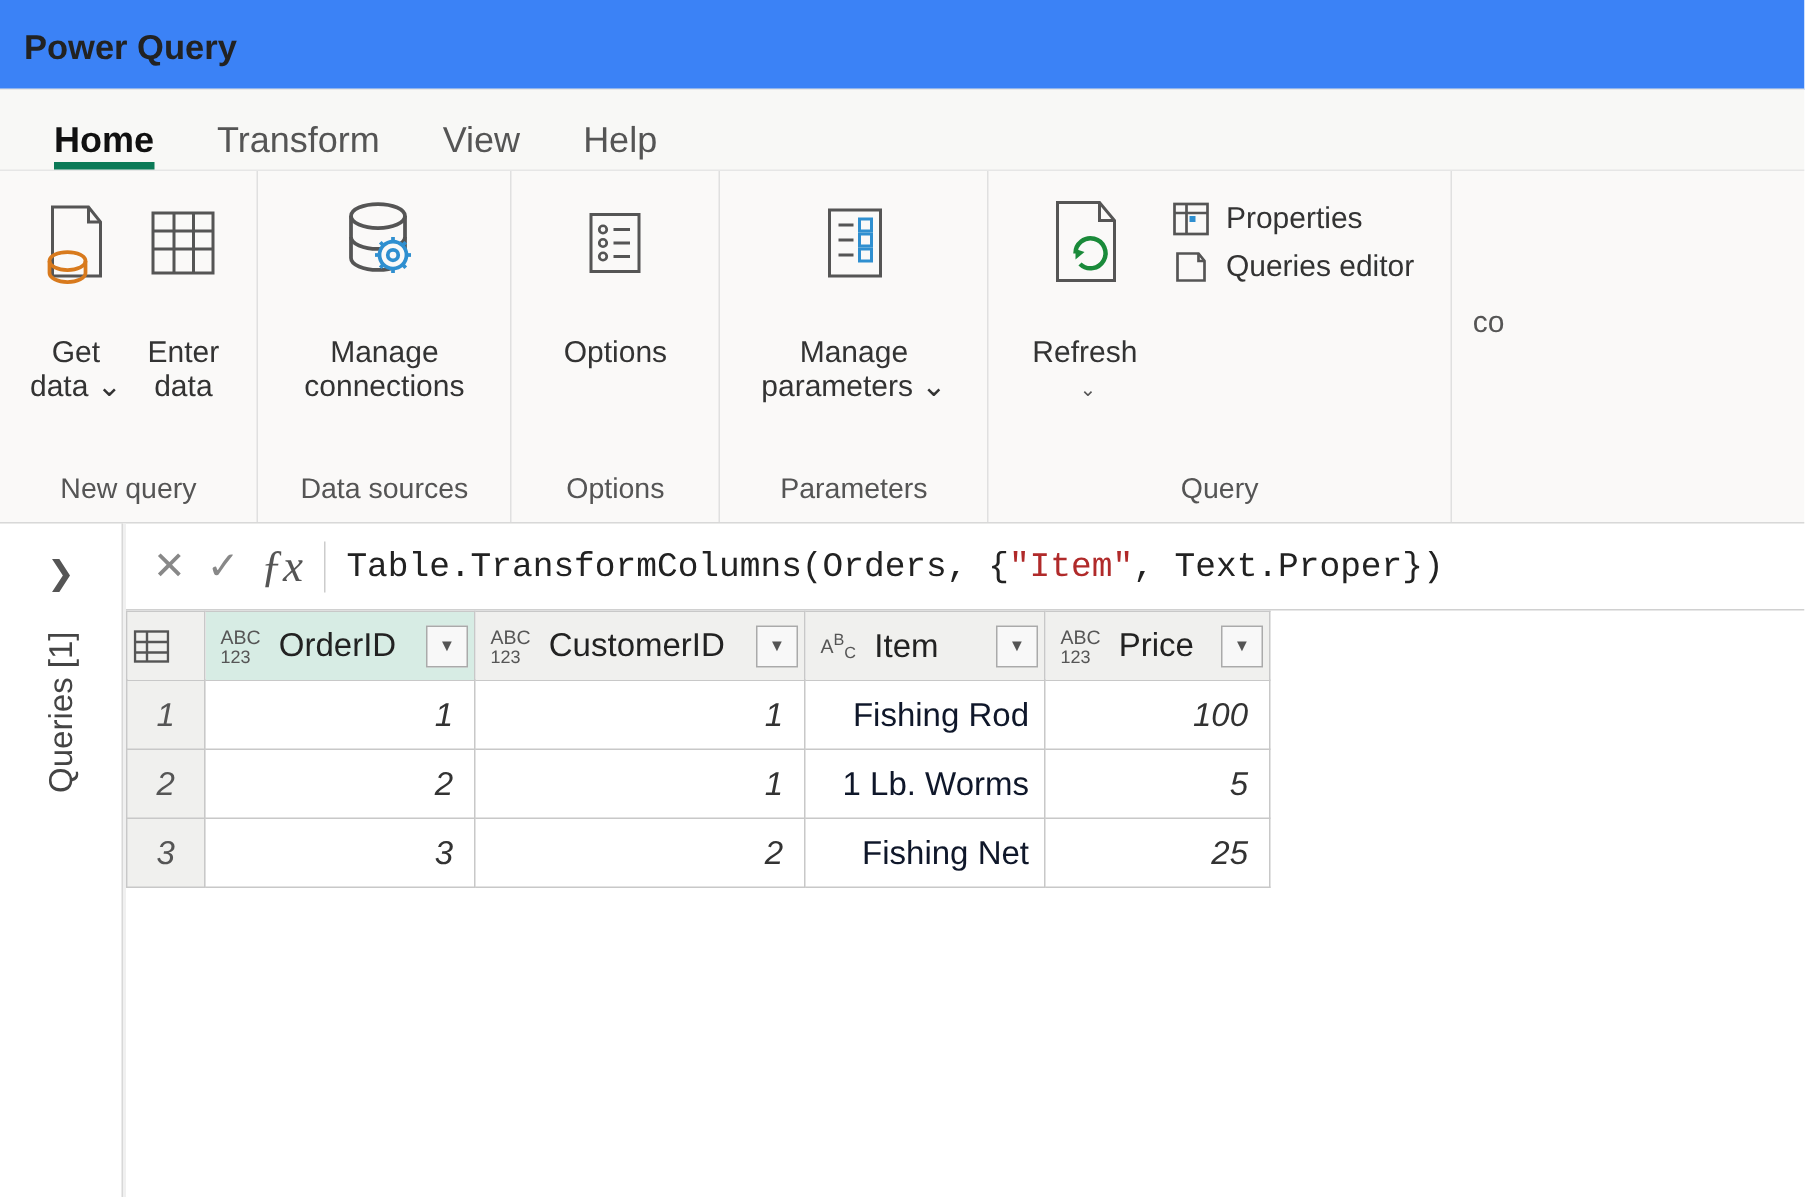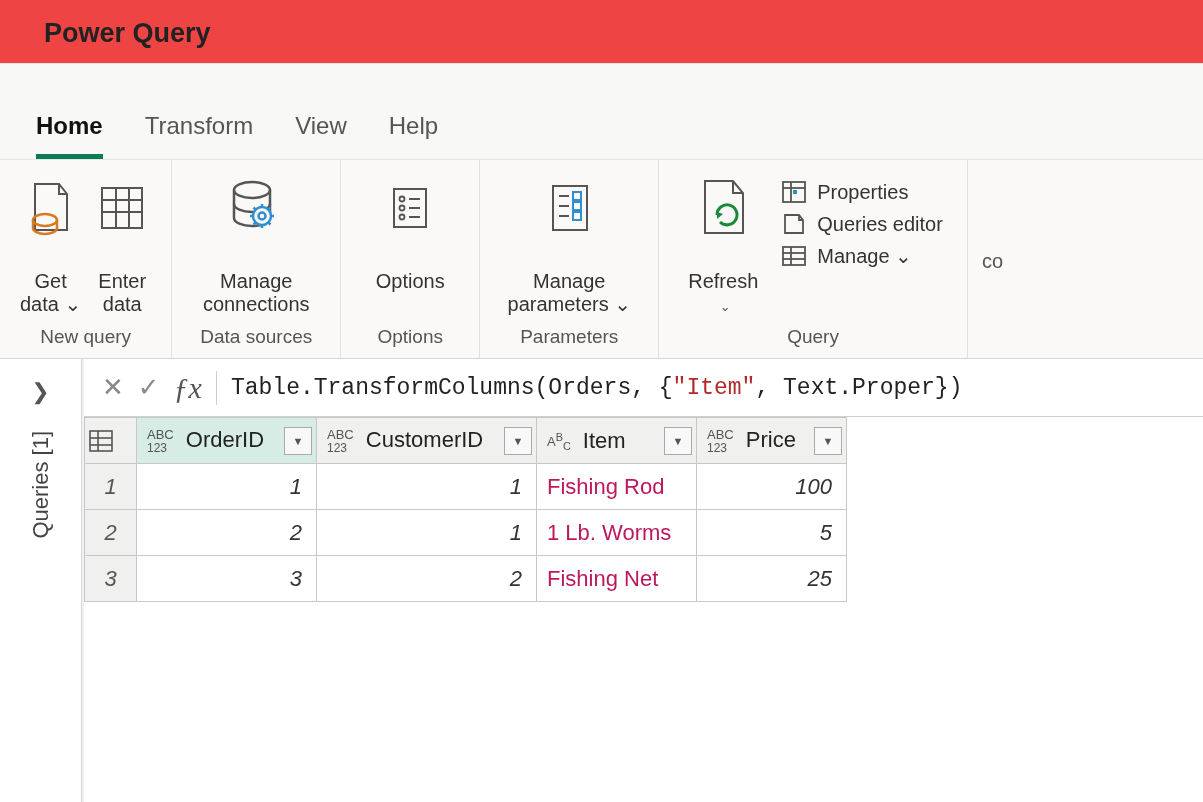--- a/index.html
+++ b/index.html
@@ -6,39 +6,37 @@
   body {
     font-family: "Segoe UI", Arial, sans-serif;
     font-size: 14px;
     color: #222;
     background: #fff;
     overflow: hidden;
     width: 1203px;
     height: 802px;
   }
   .title-bar {
-    padding: 18px 0 14px 44px;
-    font-size: 27px;
+    padding: 18px 0 14px 16px;
+    font-size: 23px;
     font-weight: 600;
     border-bottom: 1px solid #e6e6e6;
-    background: #ef4444;
+    background: #3b82f6;
   }
   .tab-row {
     display: flex;
     gap: 42px;
     padding: 20px 0 0 36px;
     font-size: 24px;
     color: #555;
     background: #f8f8f6;
     border-bottom: 1px solid #e6e6e6;
   }
   .tab-row .tab {
-    padding-bottom: 14px;
     cursor: pointer;
-    margin-top: 28px;
   }
   .tab-row .tab.active {
     color: #111;
     font-weight: 600;
     border-bottom: 5px solid #0b7a57;
   }
   .ribbon {
     display: flex;
     background: #faf9f8;
     border-bottom: 1px solid #d8d8d8;
@@ -78,20 +76,21 @@
     align-items: center;
     justify-content: center;
   }
   .rbtn .label {
     margin-top: 4px;
   }
   .ribbon-caption {
     font-size: 19px;
     color: #555;
     padding: 6px 0 6px 0;
+    margin-top: 36px;
   }
   .ribbon-side {
     display: flex;
     flex-direction: column;
     justify-content: space-around;
     gap: 4px;
     padding: 8px 6px 0 4px;
   }
   .side-btn {
     display: flex;
@@ -206,21 +205,21 @@
     cursor: pointer;
   }
   table.data td.rownum {
     background: #f0f0ee;
     text-align: center;
     color: #555;
     font-style: italic;
     width: 52px;
   }
   table.data td.num { text-align: right; font-style: italic; color: #333; padding-right: 14px;}
-  table.data td.txt { text-align: left; color: #be185d; margin-left: 40px; }
+  table.data td.txt { text-align: right; color: #0f172a; margin-left: 40px; }
   table.data th.corner {
     width: 52px;
     padding: 4px;
     text-align: center;
   }
   .abc-type {
     font-family: Arial, sans-serif;
     font-size: 15px;
     line-height: 1;
   }
@@ -384,31 +383,20 @@
           <span>Properties</span>
         </div>
         <div class="side-btn">
           <span>
             <svg width="26" height="24" viewBox="0 0 26 24">
                 <path d="M4 3 h14 l4 5 v13 h-18 z" fill="none" stroke="#555" stroke-width="1.8"></path>
                 <path d="M18 3 v5 h4" fill="none" stroke="#555" stroke-width="1.8"></path>
               </svg>
           </span>
           <span>Queries editor</span>
-        </div>
-        <div class="side-btn">
-          <span>
-            <svg width="26" height="24" viewBox="0 0 26 24">
-                <rect x="2" y="3" width="22" height="18" fill="none" stroke="#555" stroke-width="1.8"></rect>
-                <line x1="2" y1="9" x2="24" y2="9" stroke="#555" stroke-width="1.8"></line>
-                <line x1="2" y1="15" x2="24" y2="15" stroke="#555" stroke-width="1.8"></line>
-                <line x1="10" y1="3" x2="10" y2="21" stroke="#555" stroke-width="1.8"></line>
-              </svg>
-          </span>
-          <span>Manage ⌄</span>
         </div>
       </div>
     </div>
     <div class="ribbon-caption">Query</div>
   </div>
 
   <div class="ribbon-group ribbon-group-last" style="padding-top:22px;font-size:20px;color:#555">
     <div style="height:68px"></div>
     <span>co</span>
   </div>

